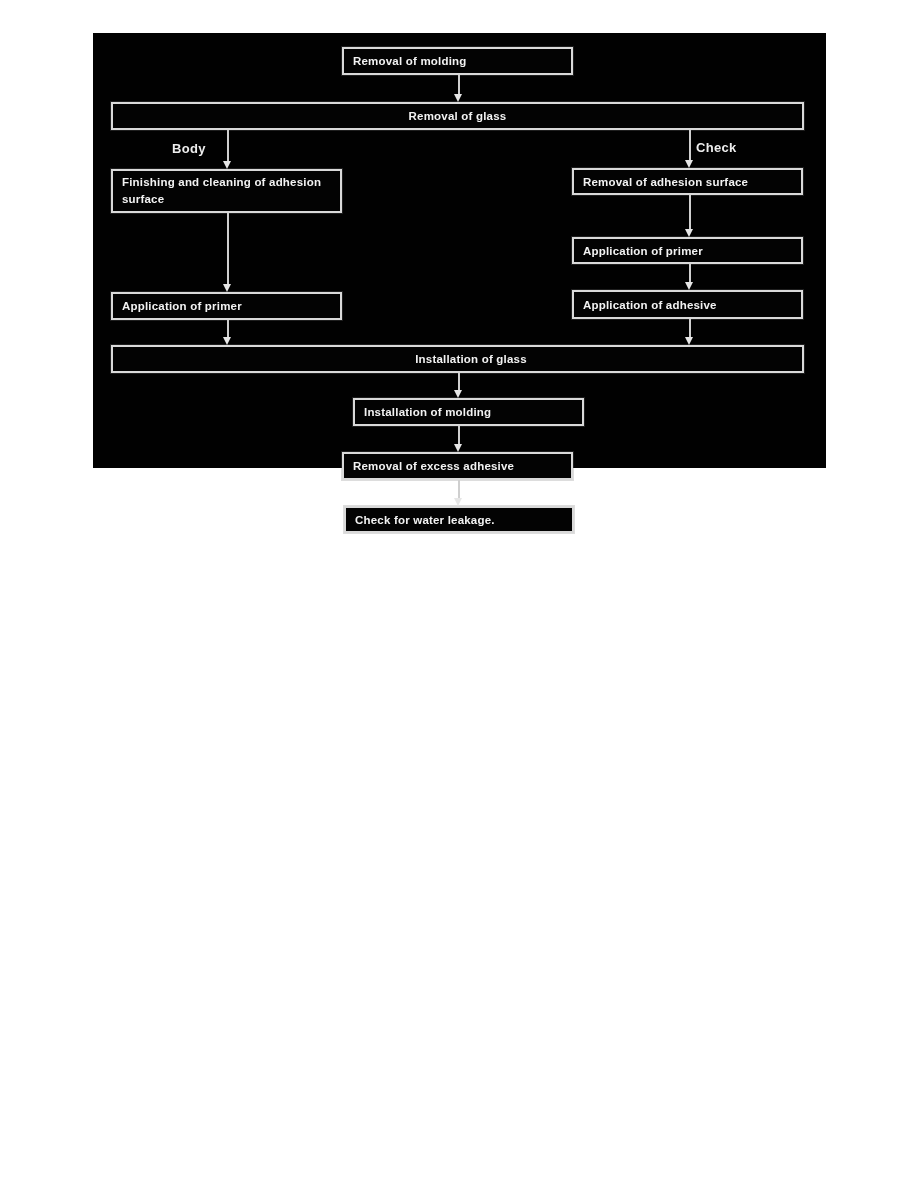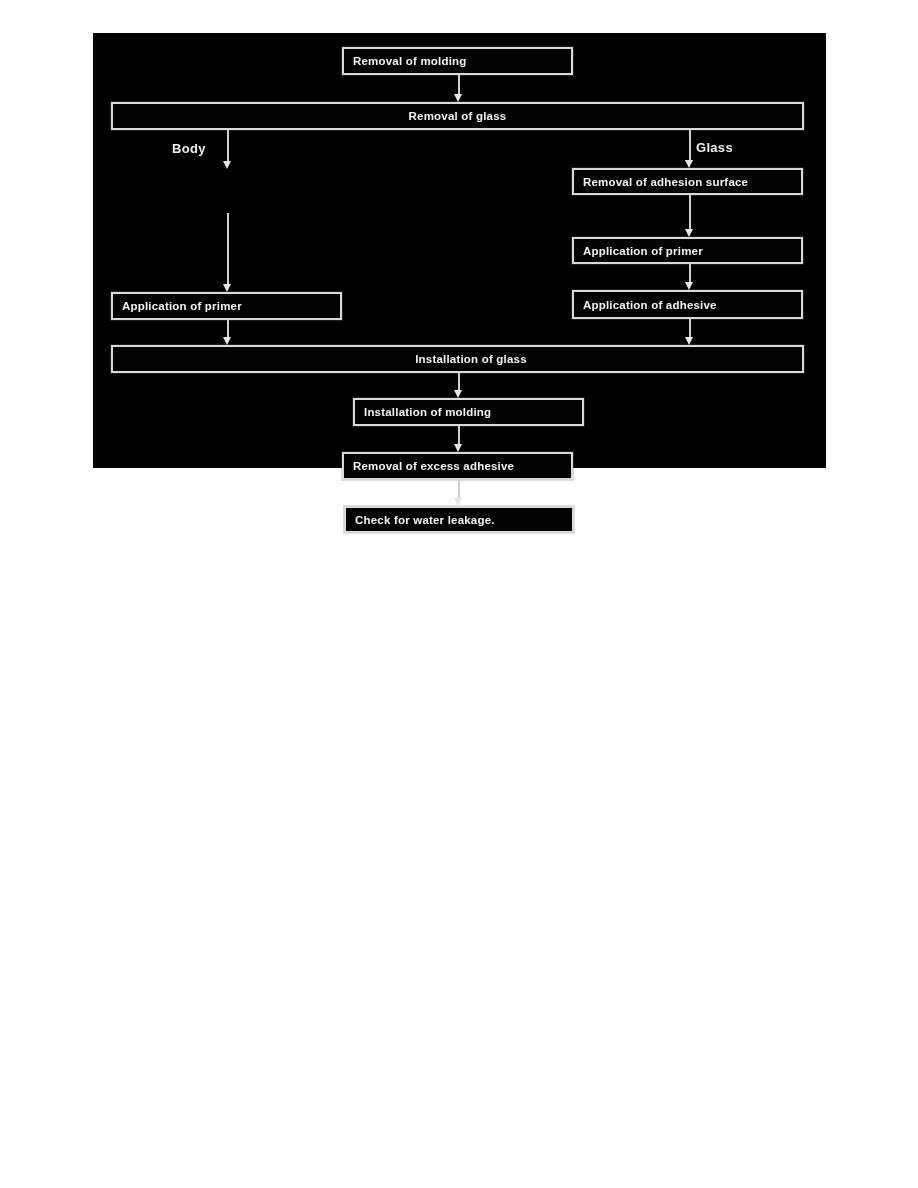--- a/index.html
+++ b/index.html
@@ -59,39 +59,41 @@
 </head>
 <body>
 
 <div class="page">
   <div class="canvas">
 
     <div class="node" style="left:249px; top:14px; width:231px; height:28px;">Removal of molding</div>
 
     <div class="node wide" style="left:18px; top:69px; width:693px; height:28px;">Removal of glass</div>
 
+    <div class="node two-line" style="left:18px; top:136px; width:231px; height:44px;">Finishing and cleaning of adhesion
+surface</div>
 
     <div class="node" style="left:18px; top:259px; width:231px; height:28px;">Application of primer</div>
 
     <div class="node" style="left:479px; top:135px; width:231px; height:27px;">Removal of adhesion surface</div>
 
     <div class="node" style="left:479px; top:204px; width:231px; height:27px;">Application of primer</div>
 
     <div class="node" style="left:479px; top:257px; width:231px; height:29px;">Application of adhesive</div>
 
     <div class="node wide" style="left:18px; top:312px; width:693px; height:28px;padding-left:36px;">Installation of glass</div>
 
     <div class="node" style="left:260px; top:365px; width:231px; height:28px;">Installation of molding</div>
 
     <div class="node" style="left:249px; top:419px; width:231px; height:28px;">Removal of excess adhesive</div>
 
     <div class="node" style="left:251px; top:473px; width:230px; height:27px;">Check for water leakage.</div>
 
     <span class="branch-label" style="left:79px; top:108px;">Body</span>
-    <span class="branch-label" style="left:603px; top:107px;">Glass</span>
+    <span class="branch-label" style="left:603px; top:107px;">Check</span>
 
     <div class="vline" style="left:365px; top:42px;  height:19px;"></div>
     <div class="vline" style="left:134px; top:97px;  height:31px;"></div>
     <div class="vline" style="left:134px; top:180px; height:71px;"></div>
     <div class="vline" style="left:134px; top:287px; height:17px;"></div>
     <div class="vline" style="left:596px; top:97px;  height:30px;"></div>
     <div class="vline" style="left:596px; top:162px; height:34px;"></div>
     <div class="vline" style="left:596px; top:231px; height:18px;"></div>
     <div class="vline" style="left:596px; top:286px; height:18px;"></div>
     <div class="vline" style="left:365px; top:340px; height:17px;"></div>

